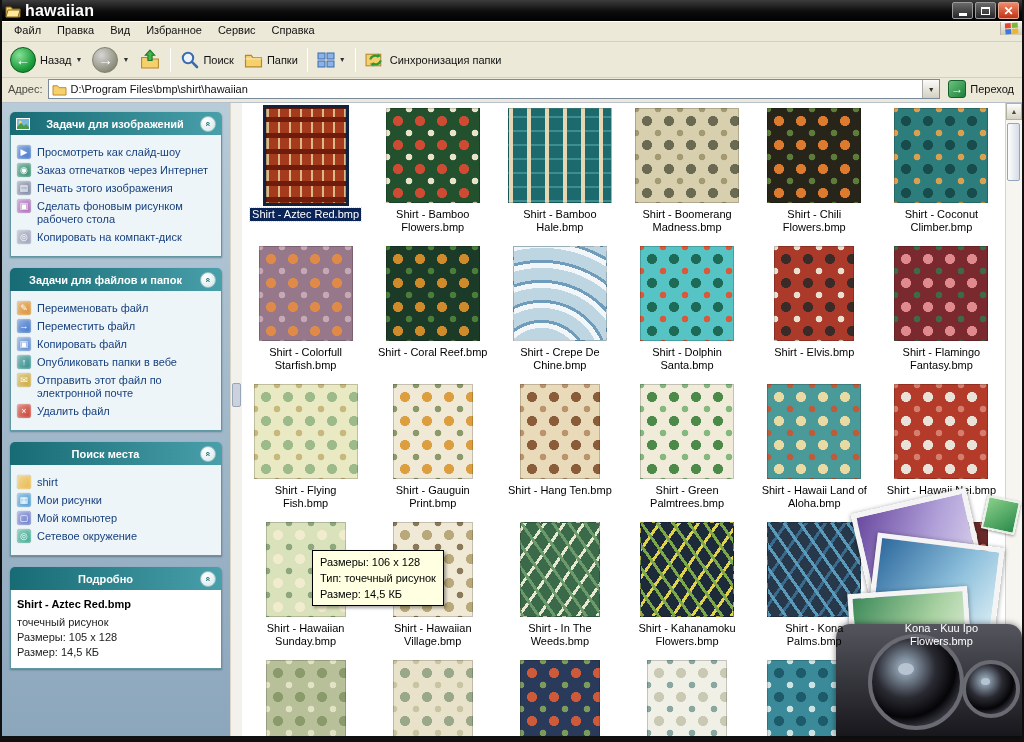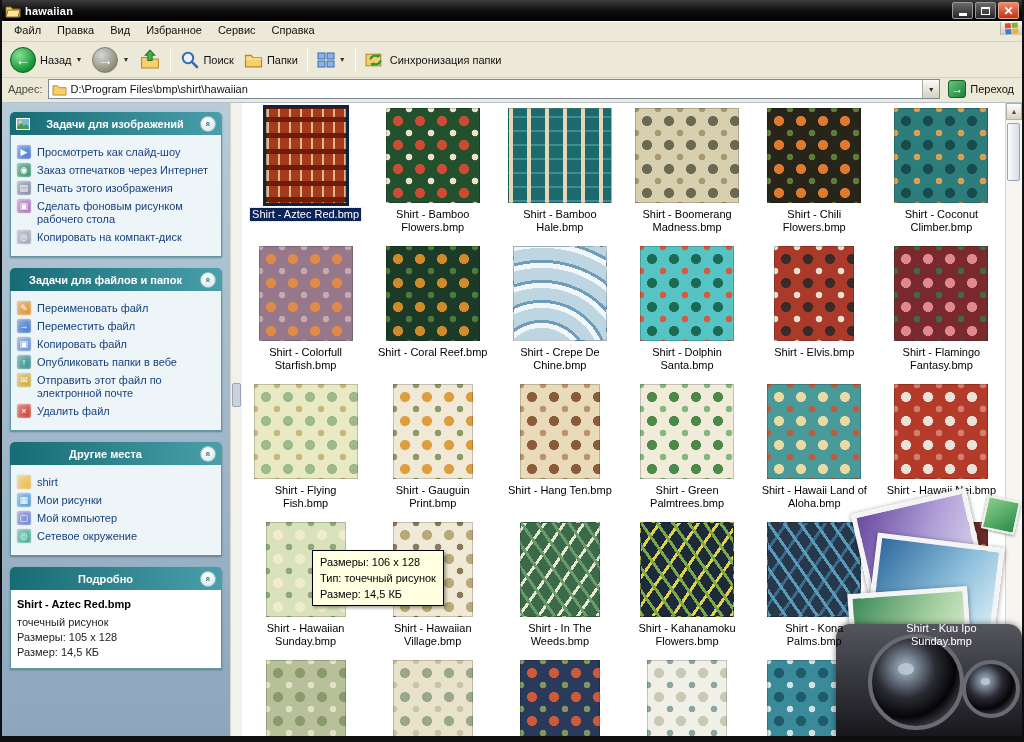--- a/index.html
+++ b/index.html
@@ -13,21 +13,21 @@
     width:1024px; height:742px; display:flex; flex-direction:column;
     background:#ece9d8; border-left:2px solid #101010; border-right:2px solid #101010;
     border-bottom:6px solid #101010;
   }
   
   .titlebar {
     height:21px; flex:0 0 21px; background:linear-gradient(180deg,#3c3c3c,#0c0c0c 55%,#000);
     display:flex; align-items:center; gap:4px; padding:0 3px;
   }
   .title-icon { width:16px; height:14px; display:inline-flex; }
-  .title-text { color:#fff; font-weight:bold; font-size:11px; flex:1; letter-spacing:.2px; }
+  .title-text { color:#fff; font-weight:bold; font-size:16px; flex:1; letter-spacing:.2px; }
   .win-buttons { display:flex; gap:2px; }
   .wbtn { width:21px; height:17px; border:1px solid #9a9a9a; border-radius:2px;
     display:flex; align-items:center; justify-content:center; }
   .wbtn.min,.wbtn.max { background:linear-gradient(#6a6a6a,#262626); }
   .wbtn.close { background:linear-gradient(#f08a6a,#c03218); border-color:#e8a890; }
   .glyph-min { width:8px; height:3px; background:#fff; margin-top:8px; }
   .glyph-max { width:9px; height:8px; border:1px solid #fff; border-top-width:2px; }
   .glyph-close { color:#fff; font-weight:bold; font-size:12px; line-height:1; }
   
   .menubar {
@@ -348,21 +348,21 @@
               <span class="task-label">Отправить этот файл по электронной почте</span>
             </div>
             <div class="task-item">
               <span class="item-icon" style="background: linear-gradient(135deg, rgba(255, 255, 255, 0.45), rgba(255, 255, 255, 0)), rgb(201, 59, 46);">×</span>
               <span class="task-label">Удалить файл</span>
             </div>
           </div>
         </div>
         <div class="panel">
           <div class="panel-header">
-            <span class="panel-title">Другие места</span>
+            <span class="panel-title">Поиск места</span>
             <span class="chevron">
               <span>«</span>
             </span>
           </div>
           <div class="panel-body">
             <div class="task-item">
               <span class="item-icon" style="background: linear-gradient(135deg, rgba(255, 255, 255, 0.45), rgba(255, 255, 255, 0)), rgb(232, 184, 74);"></span>
               <span class="task-label">shirt</span>
             </div>
             <div class="task-item">
@@ -487,21 +487,21 @@
           <div class="cell">
             <div class="thumb" style="background: repeating-linear-gradient(55deg, rgb(124, 168, 74) 0px, rgb(124, 168, 74) 3px, transparent 3px, transparent 13px), repeating-linear-gradient(-55deg, rgb(226, 212, 74) 0px, rgb(226, 212, 74) 3px, transparent 3px, transparent 16px), rgb(28, 42, 58);"></div>
             <div class="label">Shirt - Kahanamoku Flowers.bmp</div>
           </div>
           <div class="cell">
             <div class="thumb" style="background: repeating-linear-gradient(55deg, rgb(90, 154, 186) 0px, rgb(90, 154, 186) 3px, transparent 3px, transparent 13px), repeating-linear-gradient(-55deg, rgb(58, 106, 140) 0px, rgb(58, 106, 140) 3px, transparent 3px, transparent 16px), rgb(38, 56, 74);"></div>
             <div class="label above">Shirt - Kona Palms.bmp</div>
           </div>
           <div class="cell">
             <div class="thumb" style="background: radial-gradient(circle, rgb(233, 224, 210) 30%, transparent 32%) 0px 0px / 22px 24px, radial-gradient(circle, rgb(184, 108, 90) 20%, transparent 22%) 11px 12px / 22px 24px, rgb(106, 42, 42);"></div>
-            <div class="label above light">Shirt - Kuu Ipo Sunday.bmp</div>
+            <div class="label above light">Kona - Kuu Ipo Flowers.bmp</div>
           </div>
           <div class="cell">
             <div class="thumb" style="background: radial-gradient(circle, rgb(138, 154, 106) 30%, transparent 32%) 0px 0px / 22px 24px, radial-gradient(circle, rgb(226, 226, 196) 20%, transparent 22%) 11px 12px / 22px 24px, rgb(184, 192, 154); width: 80px;"></div>
             <div class="label"></div>
           </div>
           <div class="cell">
             <div class="thumb" style="background: radial-gradient(circle, rgb(154, 168, 138) 30%, transparent 32%) 0px 0px / 22px 24px, radial-gradient(circle, rgb(201, 196, 162) 20%, transparent 22%) 11px 12px / 22px 24px, rgb(233, 226, 202); width: 80px;"></div>
             <div class="label"></div>
           </div>
           <div class="cell">

